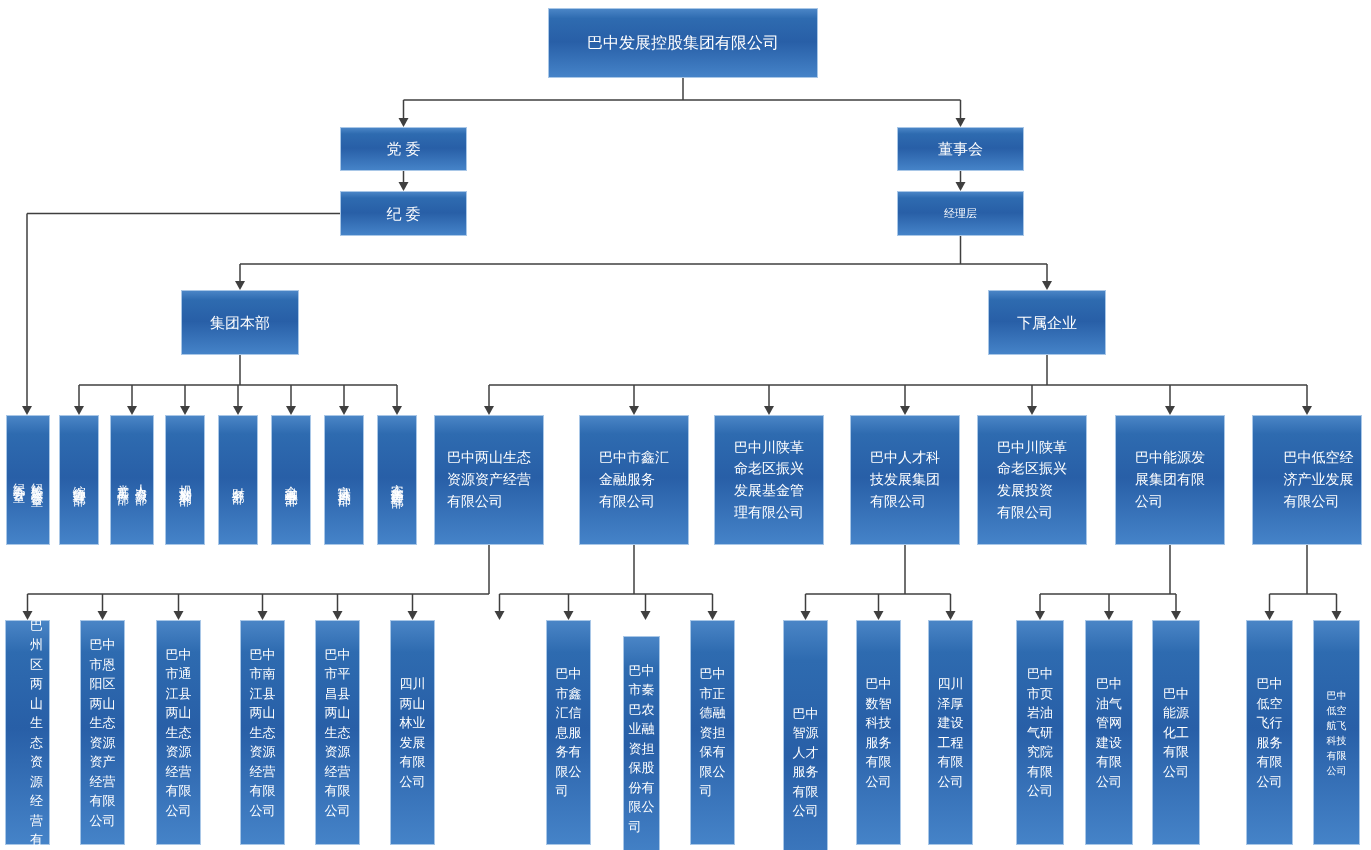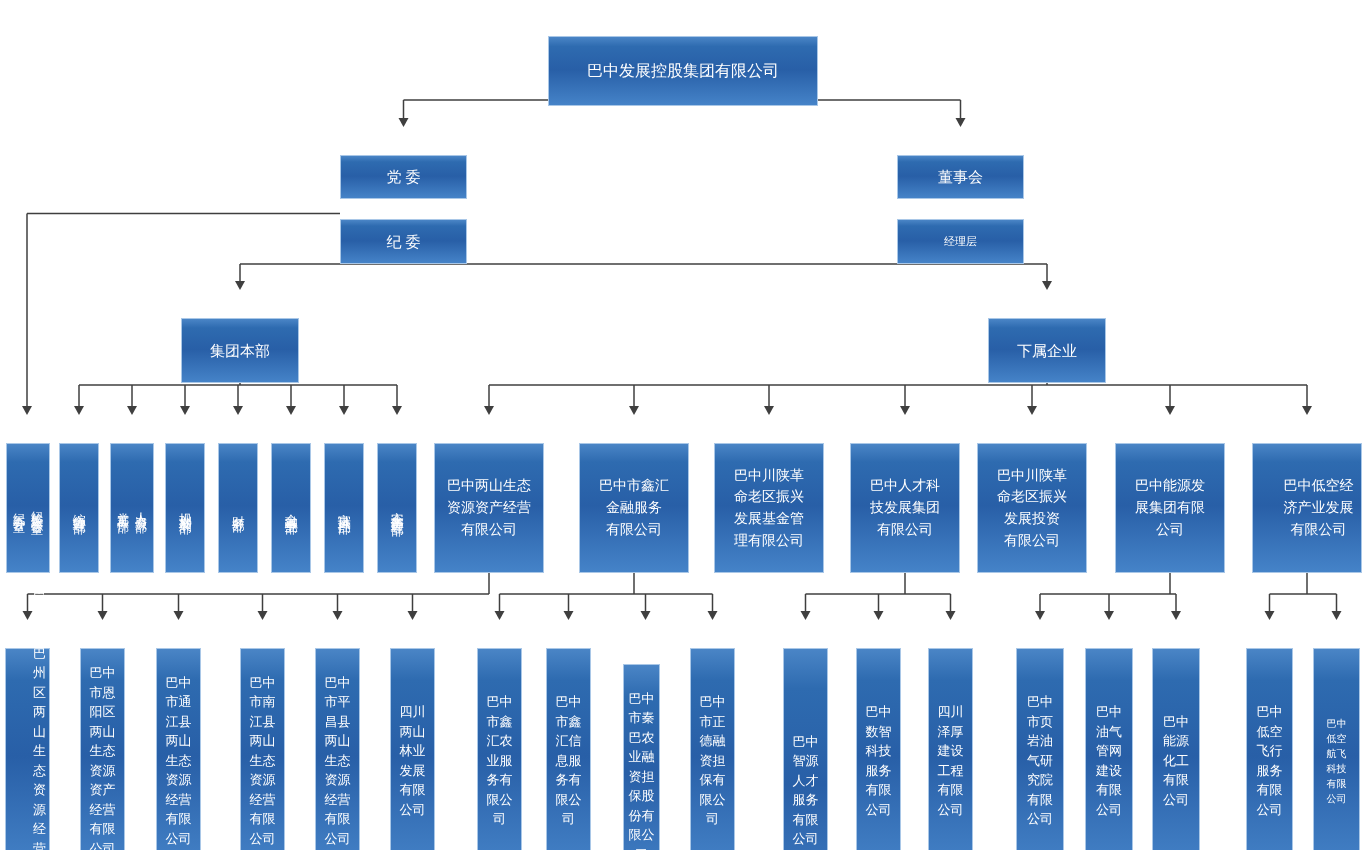--- a/index.html
+++ b/index.html
@@ -17,25 +17,24 @@
   svg.connectors {
     position: absolute;
     left: 0; top: 0;
     width: 1371px; height: 850px;
   }
   .node {
     position: absolute;
     display: flex;
     align-items: center;
     justify-content: center;
-    text-align: center;
+    text-align: left;
     color: #ffffff;
     background: linear-gradient(180deg, #4A85C6 0%, #2E6BB0 14%, #285FA7 48%, #4583C8 100%);
     border: 1px solid #A9C7E7;
-    margin-top: 28px;
   }
   .node .label { display: block; }
   .mode-plain .label {
     white-space: pre-line;
     line-height: 1.55;
   }
   .mode-vertical .label {
     writing-mode: vertical-rl;
     white-space: pre;
     letter-spacing: 2px;
@@ -248,23 +247,20 @@
     </div>
     <div class="node mode-narrow" style="left: 240px; top: 620px; width: 45px; height: 225px; font-size: 13px;">
       <span class="label">巴中市南江县两山生态资源经营有限公司</span>
     </div>
     <div class="node mode-narrow" style="left: 315px; top: 620px; width: 45px; height: 225px; font-size: 13px;">
       <span class="label">巴中市平昌县两山生态资源经营有限公司</span>
     </div>
     <div class="node mode-narrow" style="left: 390px; top: 620px; width: 45px; height: 225px; font-size: 13px;">
       <span class="label">四川两山林业发展有限公司</span>
     </div>
-    <div class="node mode-narrow" style="left: 477px; top: 620px; width: 45px; height: 225px; font-size: 13px;">
-      <span class="label">巴中市鑫汇农业服务有限公司</span>
-    </div>
     <div class="node mode-narrow" style="left: 546px; top: 620px; width: 45px; height: 225px; font-size: 13px;">
       <span class="label">巴中市鑫汇信息服务有限公司</span>
     </div>
     <div class="node mode-narrow" style="left: 623px; top: 636px; width: 37px; height: 225px; font-size: 13px;">
       <span class="label">巴中市秦巴农业融资担保股份有限公司</span>
     </div>
     <div class="node mode-narrow" style="left: 690px; top: 620px; width: 45px; height: 225px; font-size: 13px;">
       <span class="label">巴中市正德融资担保有限公司</span>
     </div>
     <div class="node mode-narrow" style="left: 783px; top: 620px; width: 45px; height: 284px; font-size: 13px;">

